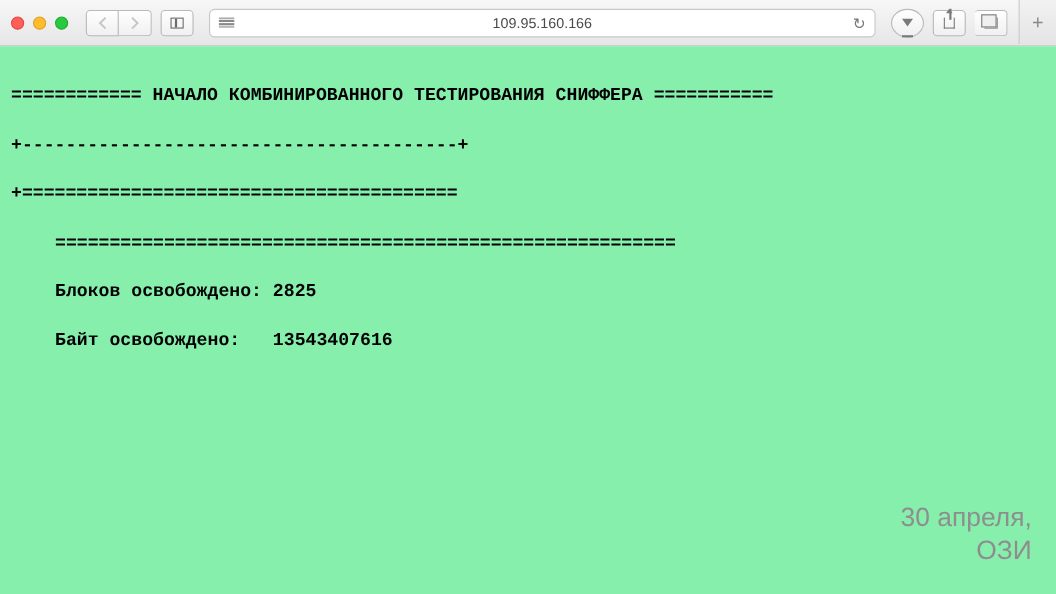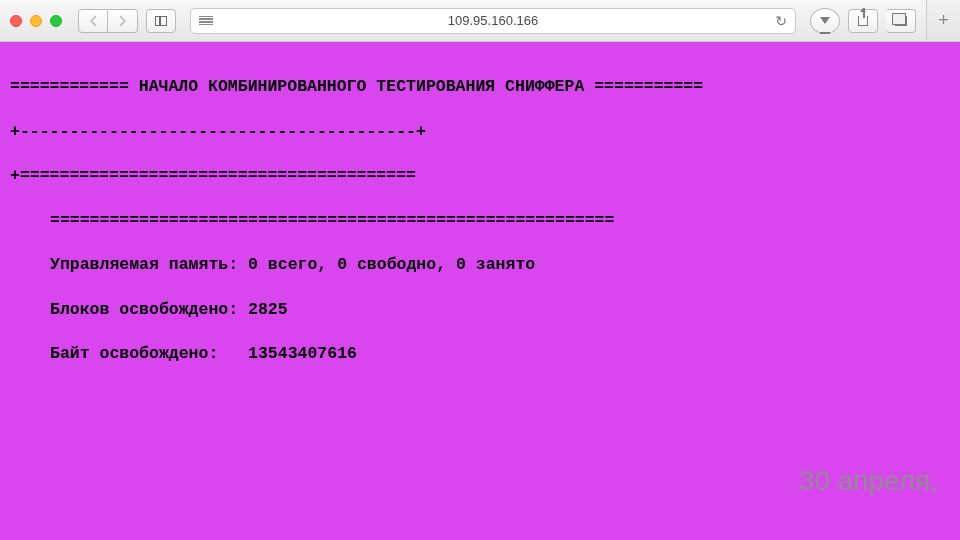--- a/index.html
+++ b/index.html
@@ -67,32 +67,32 @@
   .tabs-ico::after { content:""; position:absolute; left:-4px; top:-4px; width:12px; height:10px; border:1.5px solid #7a7a7a; background:#f0f0f0; }
   .new-tab {
     width: 34px; height: 40px;
     border-left: 1px solid #c9c9c9;
     display:flex; align-items:center; justify-content:center;
     color:#8a8a8a; font-size:18px; font-weight:300;
     background: linear-gradient(to bottom, #f2f2f2, #e4e4e4);
     align-self: stretch; margin: 0 -10px 0 2px;
   }
   .content {
-    flex:1; background:#d946ef; overflow:hidden;
+    flex:1; background:#86efac; overflow:hidden;
     font-family: "Menlo", "Consolas", "Courier New", monospace;
     font-size: 16.5px; line-height: 1.35;
     padding: 12px 10px 0 10px;
     color:#000;
     font-weight: 600;
     white-space: pre;
   }
   .content .indent { margin-left: 40px; }
   .overlay-date {
-    position:absolute; right: 22px; bottom: 42px;
-    text-align:right; color:#8e8e8e; font-size: 28px; line-height:1.25;
+    position:absolute; right: 22px; bottom: 24px;
+    text-align:right; color:#8e8e8e; font-size: 24px; line-height:1.25;
     font-family: -apple-system, "Helvetica Neue", Arial, sans-serif;
     font-weight: 400;
   }
   .row { display:block; }
 </style>
 </head>
 <body>
 
 <div class="window">
 
@@ -141,33 +141,33 @@
       </div>
     </div>
     <div class="new-tab">+</div>
   </div>
 
   <div class="content">
 <span class="row"><span>============</span><span> НАЧАЛО КОМБИНИРОВАННОГО ТЕСТИРОВАНИЯ СНИФФЕРА </span><span>===========</span></span>
 <span class="row">+----------------------------------------+</span>
 <span class="row">+========================================</span>
 <span class="row indent">=========================================================</span>
-<span class="row indent"><span>Управляемая память:</span> <span>0 всего, 0 свободно, 0 занято</span></span>
 <span class="row indent"><span>Блоков освобождено:</span> <span>2825</span></span>
 <span class="row indent"><span>Байт освобождено:</span>   <span>13543407616</span></span>
 
 
 
 
 
 
 
 
 
 
 
 
   </div>
 
   <div class="overlay-date">
     <div>30 апреля,</div>
+    <div>ОЗИ</div>
   </div>
 </div>
 
 </body></html>

